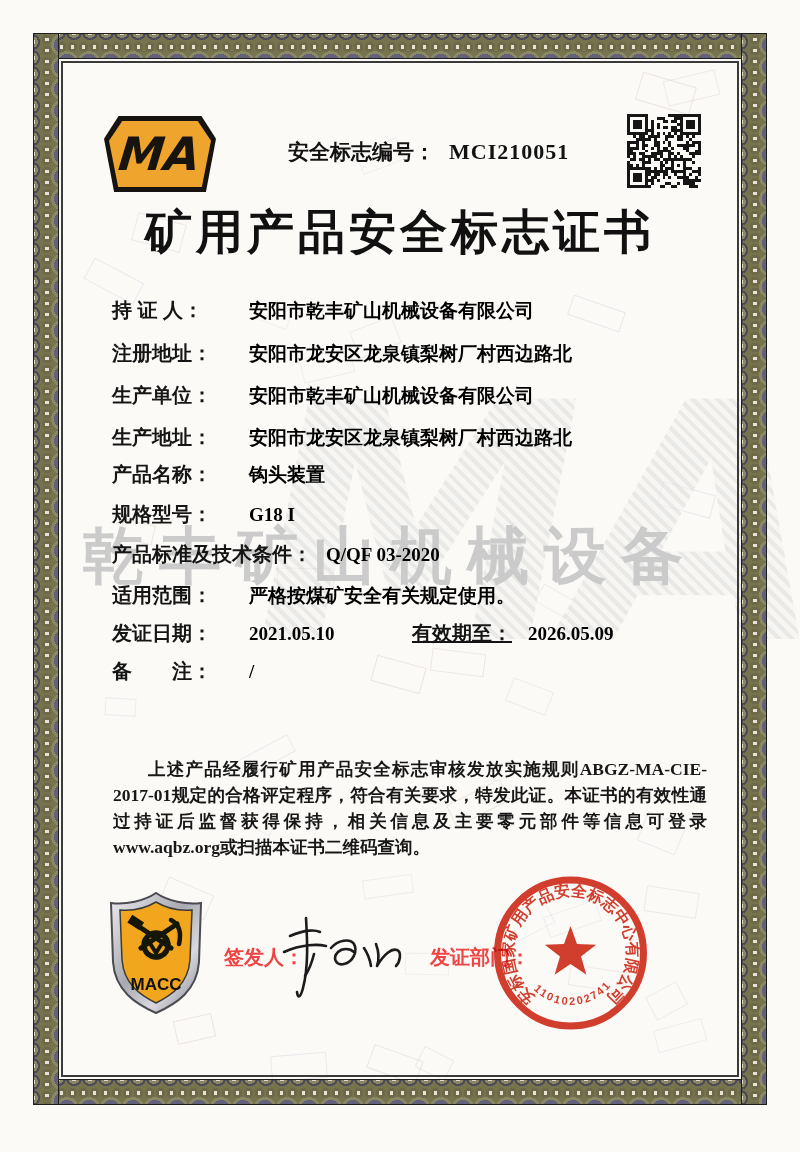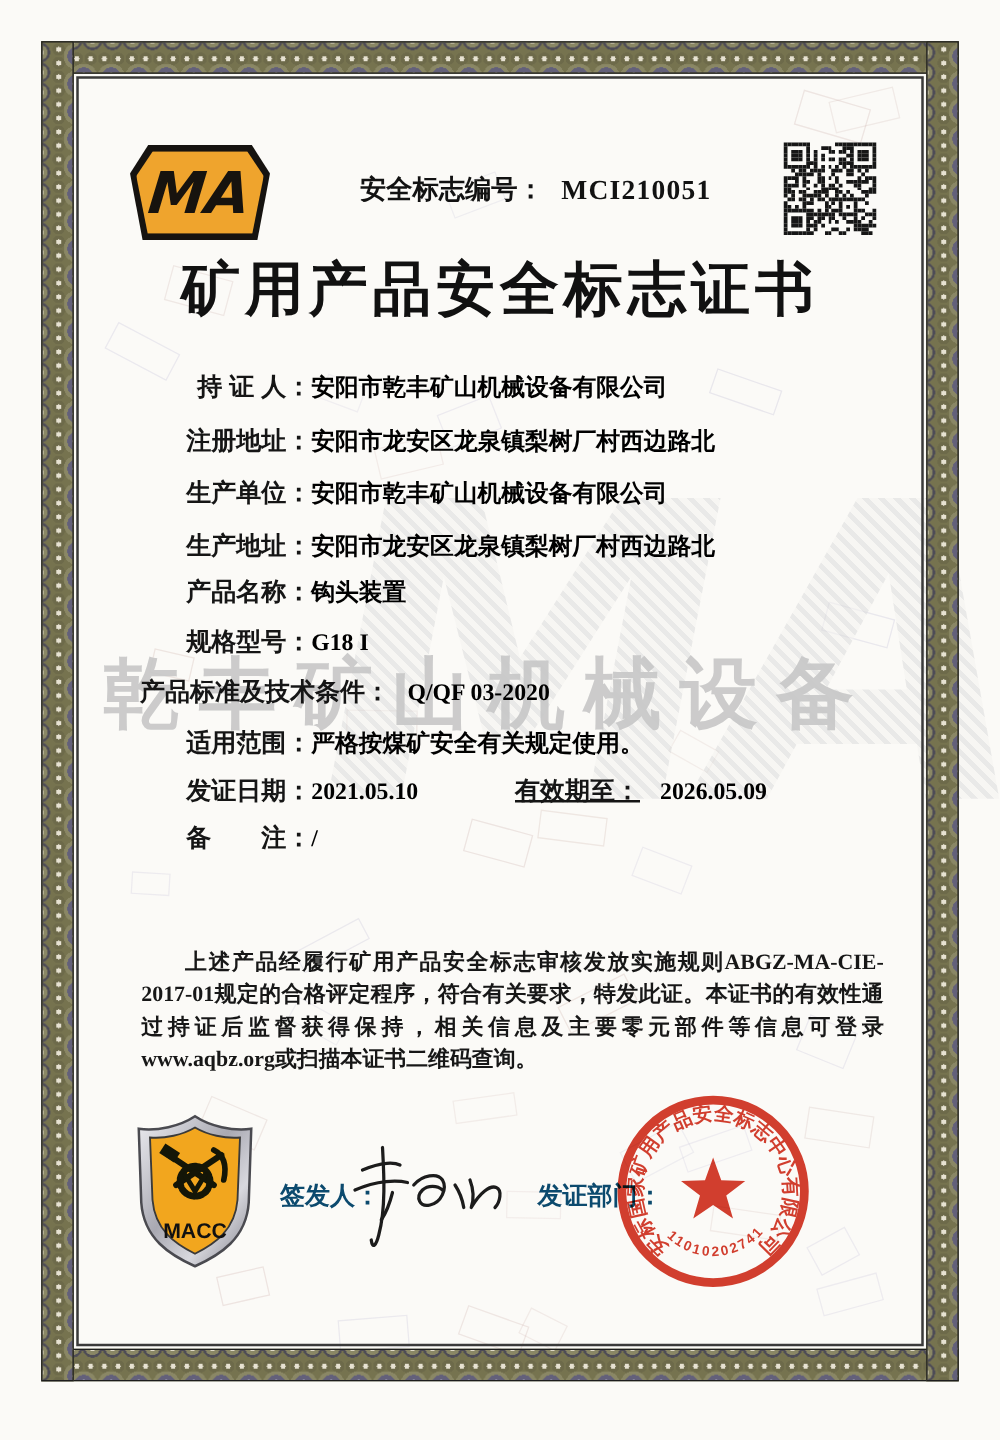--- a/index.html
+++ b/index.html
@@ -64,33 +64,33 @@
   .qr{position:absolute;left:627px;top:114px;width:74px;height:74px;z-index:2;
     display:grid;grid-template-columns:repeat(25,1fr);grid-template-rows:repeat(25,1fr);}
   .qr div{background:transparent;}
   .qr div.q{background:#161616;}
 
   .cert-title{position:absolute;left:0;top:204px;width:800px;text-align:center;z-index:2;
     font:bold 47px/1.2 "Liberation Serif", serif;color:#111;letter-spacing:4px;}
 
   
   .row{position:absolute;z-index:2;white-space:nowrap;}
-  .row .lab{display:inline-block;min-width:137px;font:bold 20px/1.3 "Liberation Sans", sans-serif;color:#151515;text-align:right;}
+  .row .lab{display:inline-block;min-width:137px;font:bold 20px/1.3 "Liberation Sans", sans-serif;color:#151515;}
   .row .lab.auto{min-width:0;margin-right:14px;}
   .row .val{font:600 19px/1.35 "Liberation Serif", serif;color:#000000;}
   .row .pair2{position:absolute;left:300px;top:0;white-space:nowrap;}
   .row .pair2 .lab{min-width:0;margin-right:16px;text-decoration:underline;}
 
   
   .notice{position:absolute;left:113px;top:756px;width:594px;z-index:2;
     font:600 17.5px/26px "Liberation Serif", serif;color:#171717;
     text-align:justify;text-indent:2em;}
 
   
-  .signer-label,.issuer-label{position:absolute;z-index:2;font:bold 20px/1.3 "Liberation Sans", sans-serif;color:#0c4a6e;}
+  .signer-label,.issuer-label{position:absolute;z-index:2;font:bold 20px/1.3 "Liberation Sans", sans-serif;color:#ef4444;}
   .signer-label{left:224px;top:944px;}
   .issuer-label{left:430px;top:944px;}
   .signature{position:absolute;left:276px;top:896px;z-index:3;}
   .macc{position:absolute;left:105px;top:890px;z-index:2;}
   .seal{position:absolute;left:477px;top:858px;z-index:4;opacity:.93;mix-blend-mode:multiply;}
 </style>
 </head>
 <body>
 
 <div class="page">

